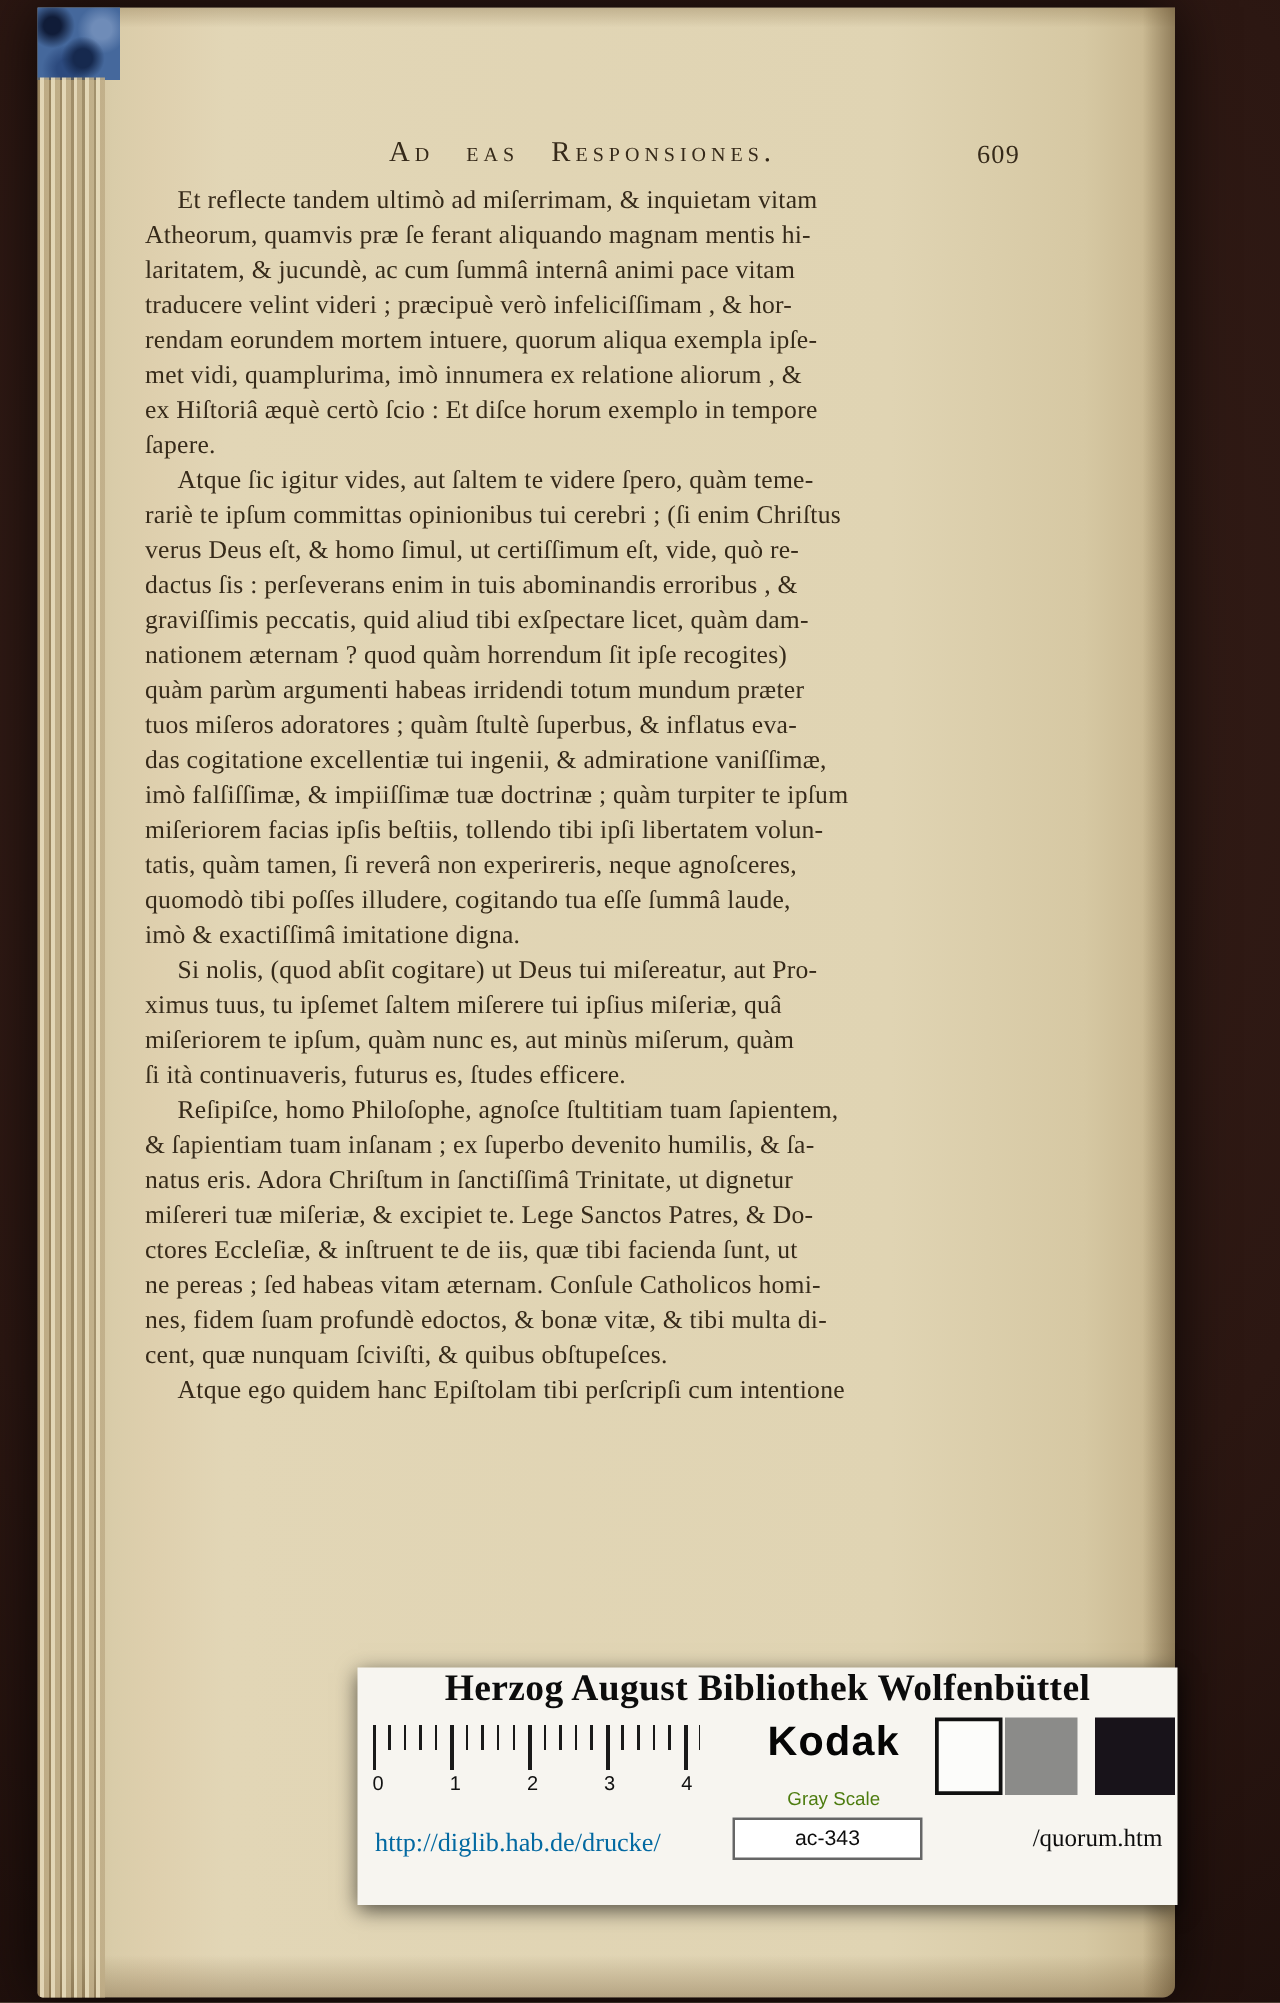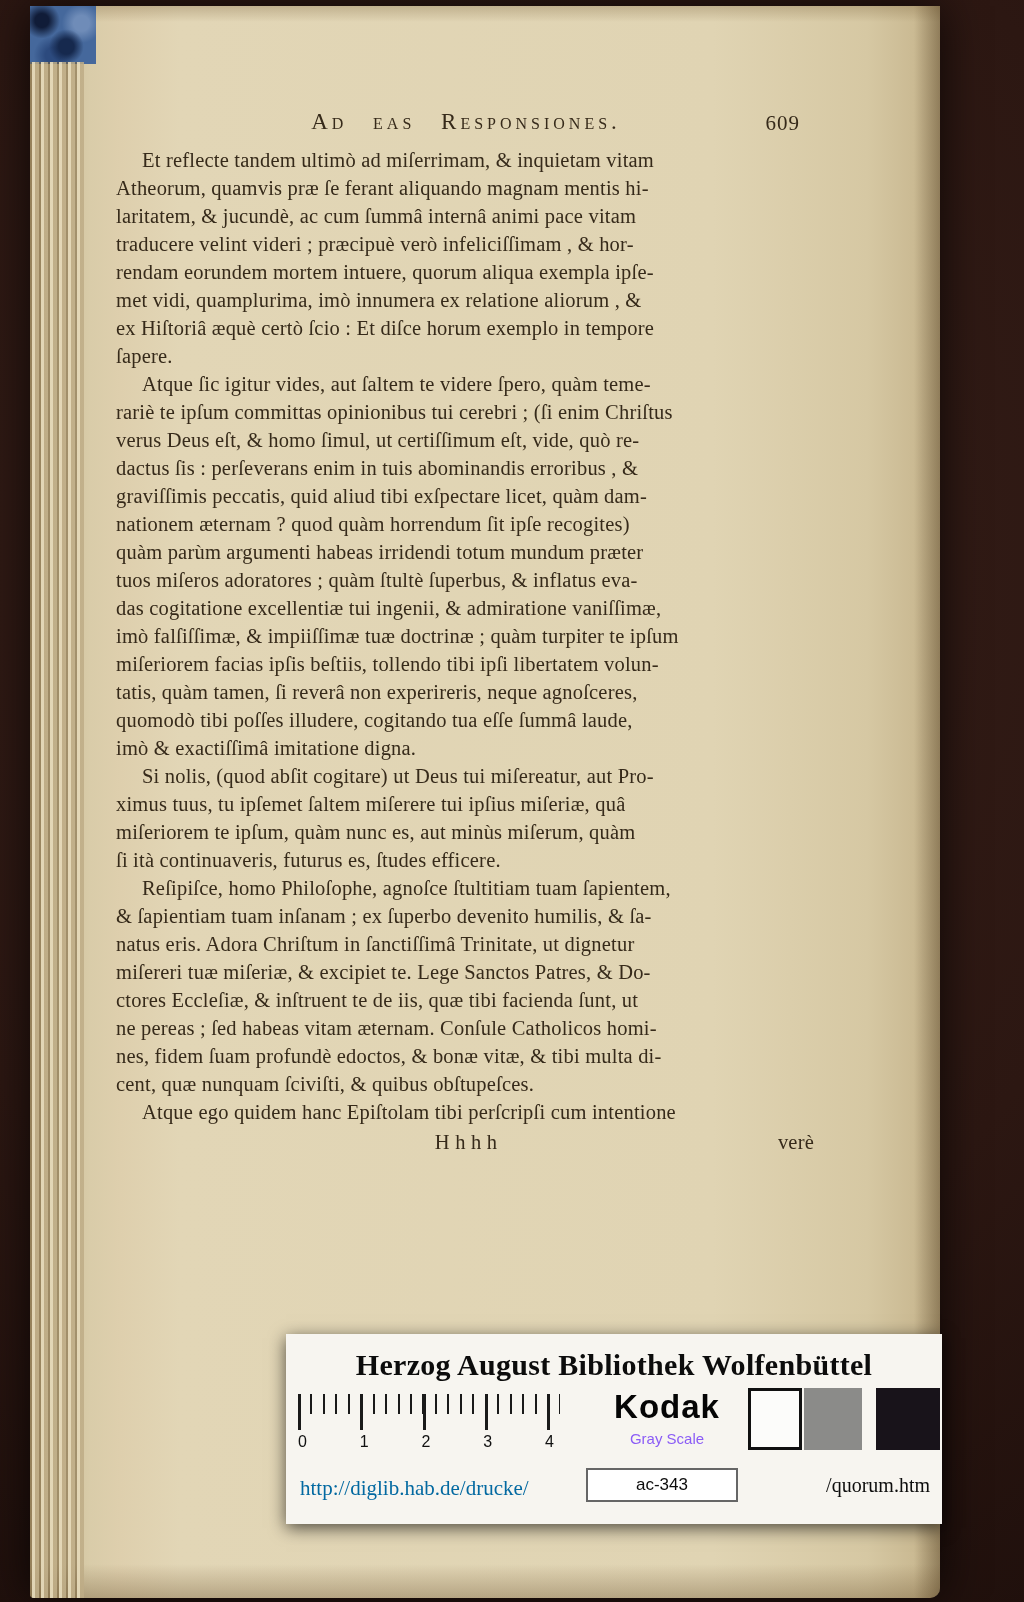--- a/index.html
+++ b/index.html
@@ -52,34 +52,34 @@
     color: #362a1a;
     font-size: 20.5px; line-height: 28px; letter-spacing: 0.2px;
   }
   .running-header {
     position: relative; text-align: center;
     font-variant: small-caps;
     font-size: 23px; letter-spacing: 4px; word-spacing: 16px;
     margin-bottom: 10px;
   }
   .page-number {
-    position: absolute; right: 16px; top: 1px;
+    position: absolute; right: 0; top: 1px;
     font-variant: normal; letter-spacing: 1px; word-spacing: normal; font-size: 21px;
   }
   .para { margin: 0; text-indent: 26px; white-space: pre-line; text-align: left; }
   .sig-line { position: relative; text-align: center; margin-top: 2px; }
   .catchword { position: absolute; right: 2px; top: 0; }
   
   .strip {
     position: absolute; left: 286px; top: 1334px; width: 656px; height: 190px;
     background: #f7f5f0;
     box-shadow: 0 4px 16px rgba(0,0,0,0.65);
   }
   .lib-title {
-    padding-top: 14px; text-align: center;
+    padding-top: 0; text-align: center;
     font-family: "Liberation Serif", serif; font-weight: bold; font-size: 30px;
     color: #0c0c0c; letter-spacing: 0.3px;
   }
   .bar-row { position: relative; height: 82px; margin-top: 2px; }
   .ruler { position: absolute; left: 12px; top: 10px; width: 272px; }
   .ruler-ticks {
     width: 262px; height: 36px;
     background-image:
       repeating-linear-gradient(90deg, #1a1a1a 0 2px, rgba(0,0,0,0) 2px 12.45px),
       repeating-linear-gradient(90deg, #1a1a1a 0 3px, rgba(0,0,0,0) 3px 62.25px);
@@ -88,21 +88,21 @@
   }
   .ruler-numbers {
     display: flex; justify-content: space-between; width: 256px; margin-top: 3px;
     font-family: "Liberation Sans", sans-serif; font-size: 16px; color: #111;
   }
   .kodak { position: absolute; left: 302px; top: 2px; width: 158px; text-align: center; }
   .kodak-word {
     font-family: Liberation Sans, sans-serif; font-weight: bold;
     font-size: 33px; letter-spacing: 1px; color: #050505; line-height: 42px;
   }
-  .grayscale { font-family: "Liberation Sans", sans-serif; font-size: 15px; margin-top: 2px; color: #8b5cf6; }
+  .grayscale { font-family: "Liberation Sans", sans-serif; font-size: 15px; margin-top: 17px; color: #4d7c0f; }
   .patches { position: absolute; right: 2px; top: 4px; display: flex; align-items: flex-start; }
   .patch-white { width: 54px; height: 62px; background: #fcfcfa; border: 3px solid #101010; box-sizing: border-box; }
   .patch-gray  { width: 58px; height: 62px; background: #8b8b89; margin-left: 2px; }
   .patch-dark  { width: 64px; height: 62px; background: #18131a; margin-left: 14px; }
   .strip-bottom { position: relative; height: 56px; }
   .url { position: absolute; left: 14px; top: 10px; font-family: "Liberation Serif", serif; font-size: 21px; color: #0369a1; }
   .shelf-box {
     position: absolute; left: 300px; top: 2px; width: 152px; height: 34px;
     border: 2px solid #666; background: #ffffff; box-sizing: border-box;
     text-align: center; font-family: "Liberation Sans", sans-serif; font-size: 17px;
@@ -154,24 +154,20 @@
       <p class="para">Reſipiſce, homo Philoſophe, agnoſce ſtultitiam tuam ſapientem,
 &amp; ſapientiam tuam inſanam ; ex ſuperbo devenito humilis, &amp; ſa-
 natus eris. Adora Chriſtum in ſanctiſſimâ Trinitate, ut dignetur
 miſereri tuæ miſeriæ, &amp; excipiet te. Lege Sanctos Patres, &amp; Do-
 ctores Eccleſiæ, &amp; inſtruent te de iis, quæ tibi facienda ſunt, ut
 ne pereas ; ſed habeas vitam æternam. Conſule Catholicos homi-
 nes, fidem ſuam profundè edoctos, &amp; bonæ vitæ, &amp; tibi multa di-
 cent, quæ nunquam ſciviſti, &amp; quibus obſtupeſces.</p>
       <p class="para">Atque ego quidem hanc Epiſtolam tibi perſcripſi cum intentione</p>
 
-      <div class="sig-line">
-        <span>H h h h</span>
-        <span class="catchword">verè</span>
-      </div>
     </div>
   </div>
 
   <div class="strip">
     <div class="lib-title">Herzog August Bibliothek Wolfenbüttel</div>
 
     <div class="bar-row">
       <div class="ruler">
         <div class="ruler-ticks"></div>
         <div class="ruler-numbers">

